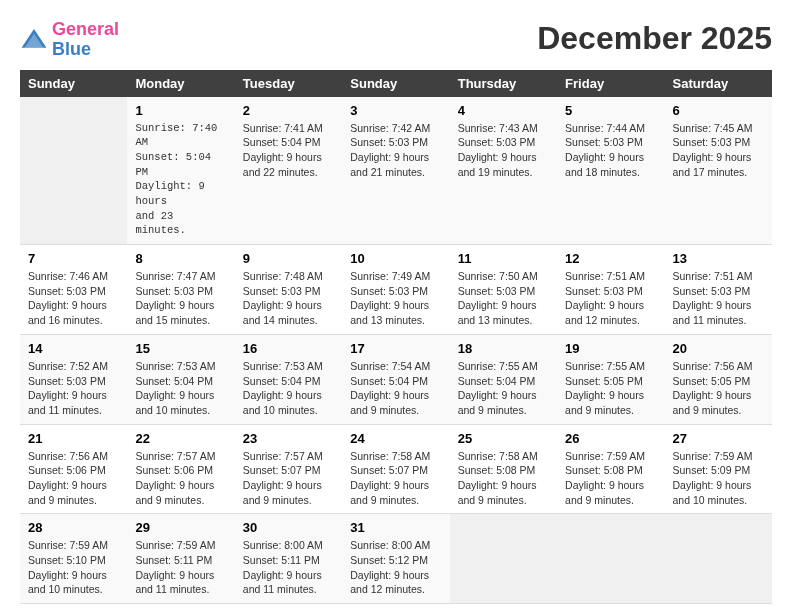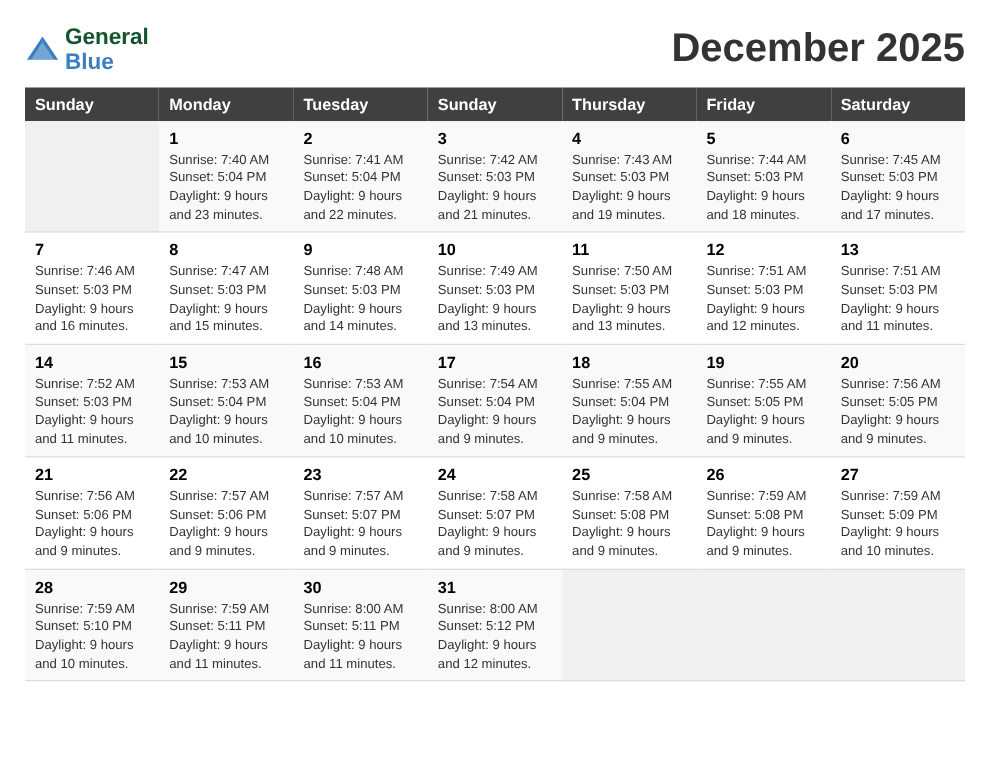--- a/index.html
+++ b/index.html
@@ -21,21 +21,21 @@
       align-items: center;
       gap: 4px;
     }
     .logo-text {
       font-size: 18px;
       font-weight: bold;
       color: #333;
       line-height: 1.1;
     }
     .logo-text span {
-      color: #14532d;
+      color: #ec4899;
     }
     .logo-icon {
       width: 28px;
       height: 28px;
     }
     .title-block {
     }
     .month-title {
       font-size: 32px;
       font-weight: bold;
@@ -117,21 +117,21 @@
         <th>Thursday</th>
         <th>Friday</th>
         <th>Saturday</th>
       </tr>
   </thead>
   <tbody id="calendar-body">
   <tr>
         <td class="empty-cell"></td>
         <td>
           <span class="day-num">1</span>
-          <div class="day-info" style="white-space: pre-line;">Sunrise: 7:40 AM
+          <div class="day-info" style="white-space: pre-line; font-family: Liberation Mono, monospace;">Sunrise: 7:40 AM
 Sunset: 5:04 PM
 Daylight: 9 hours
 and 23 minutes.</div>
         </td>
         <td>
           <span class="day-num">2</span>
           <div class="day-info" style="white-space: pre-line;">Sunrise: 7:41 AM
 Sunset: 5:04 PM
 Daylight: 9 hours
 and 22 minutes.</div>

